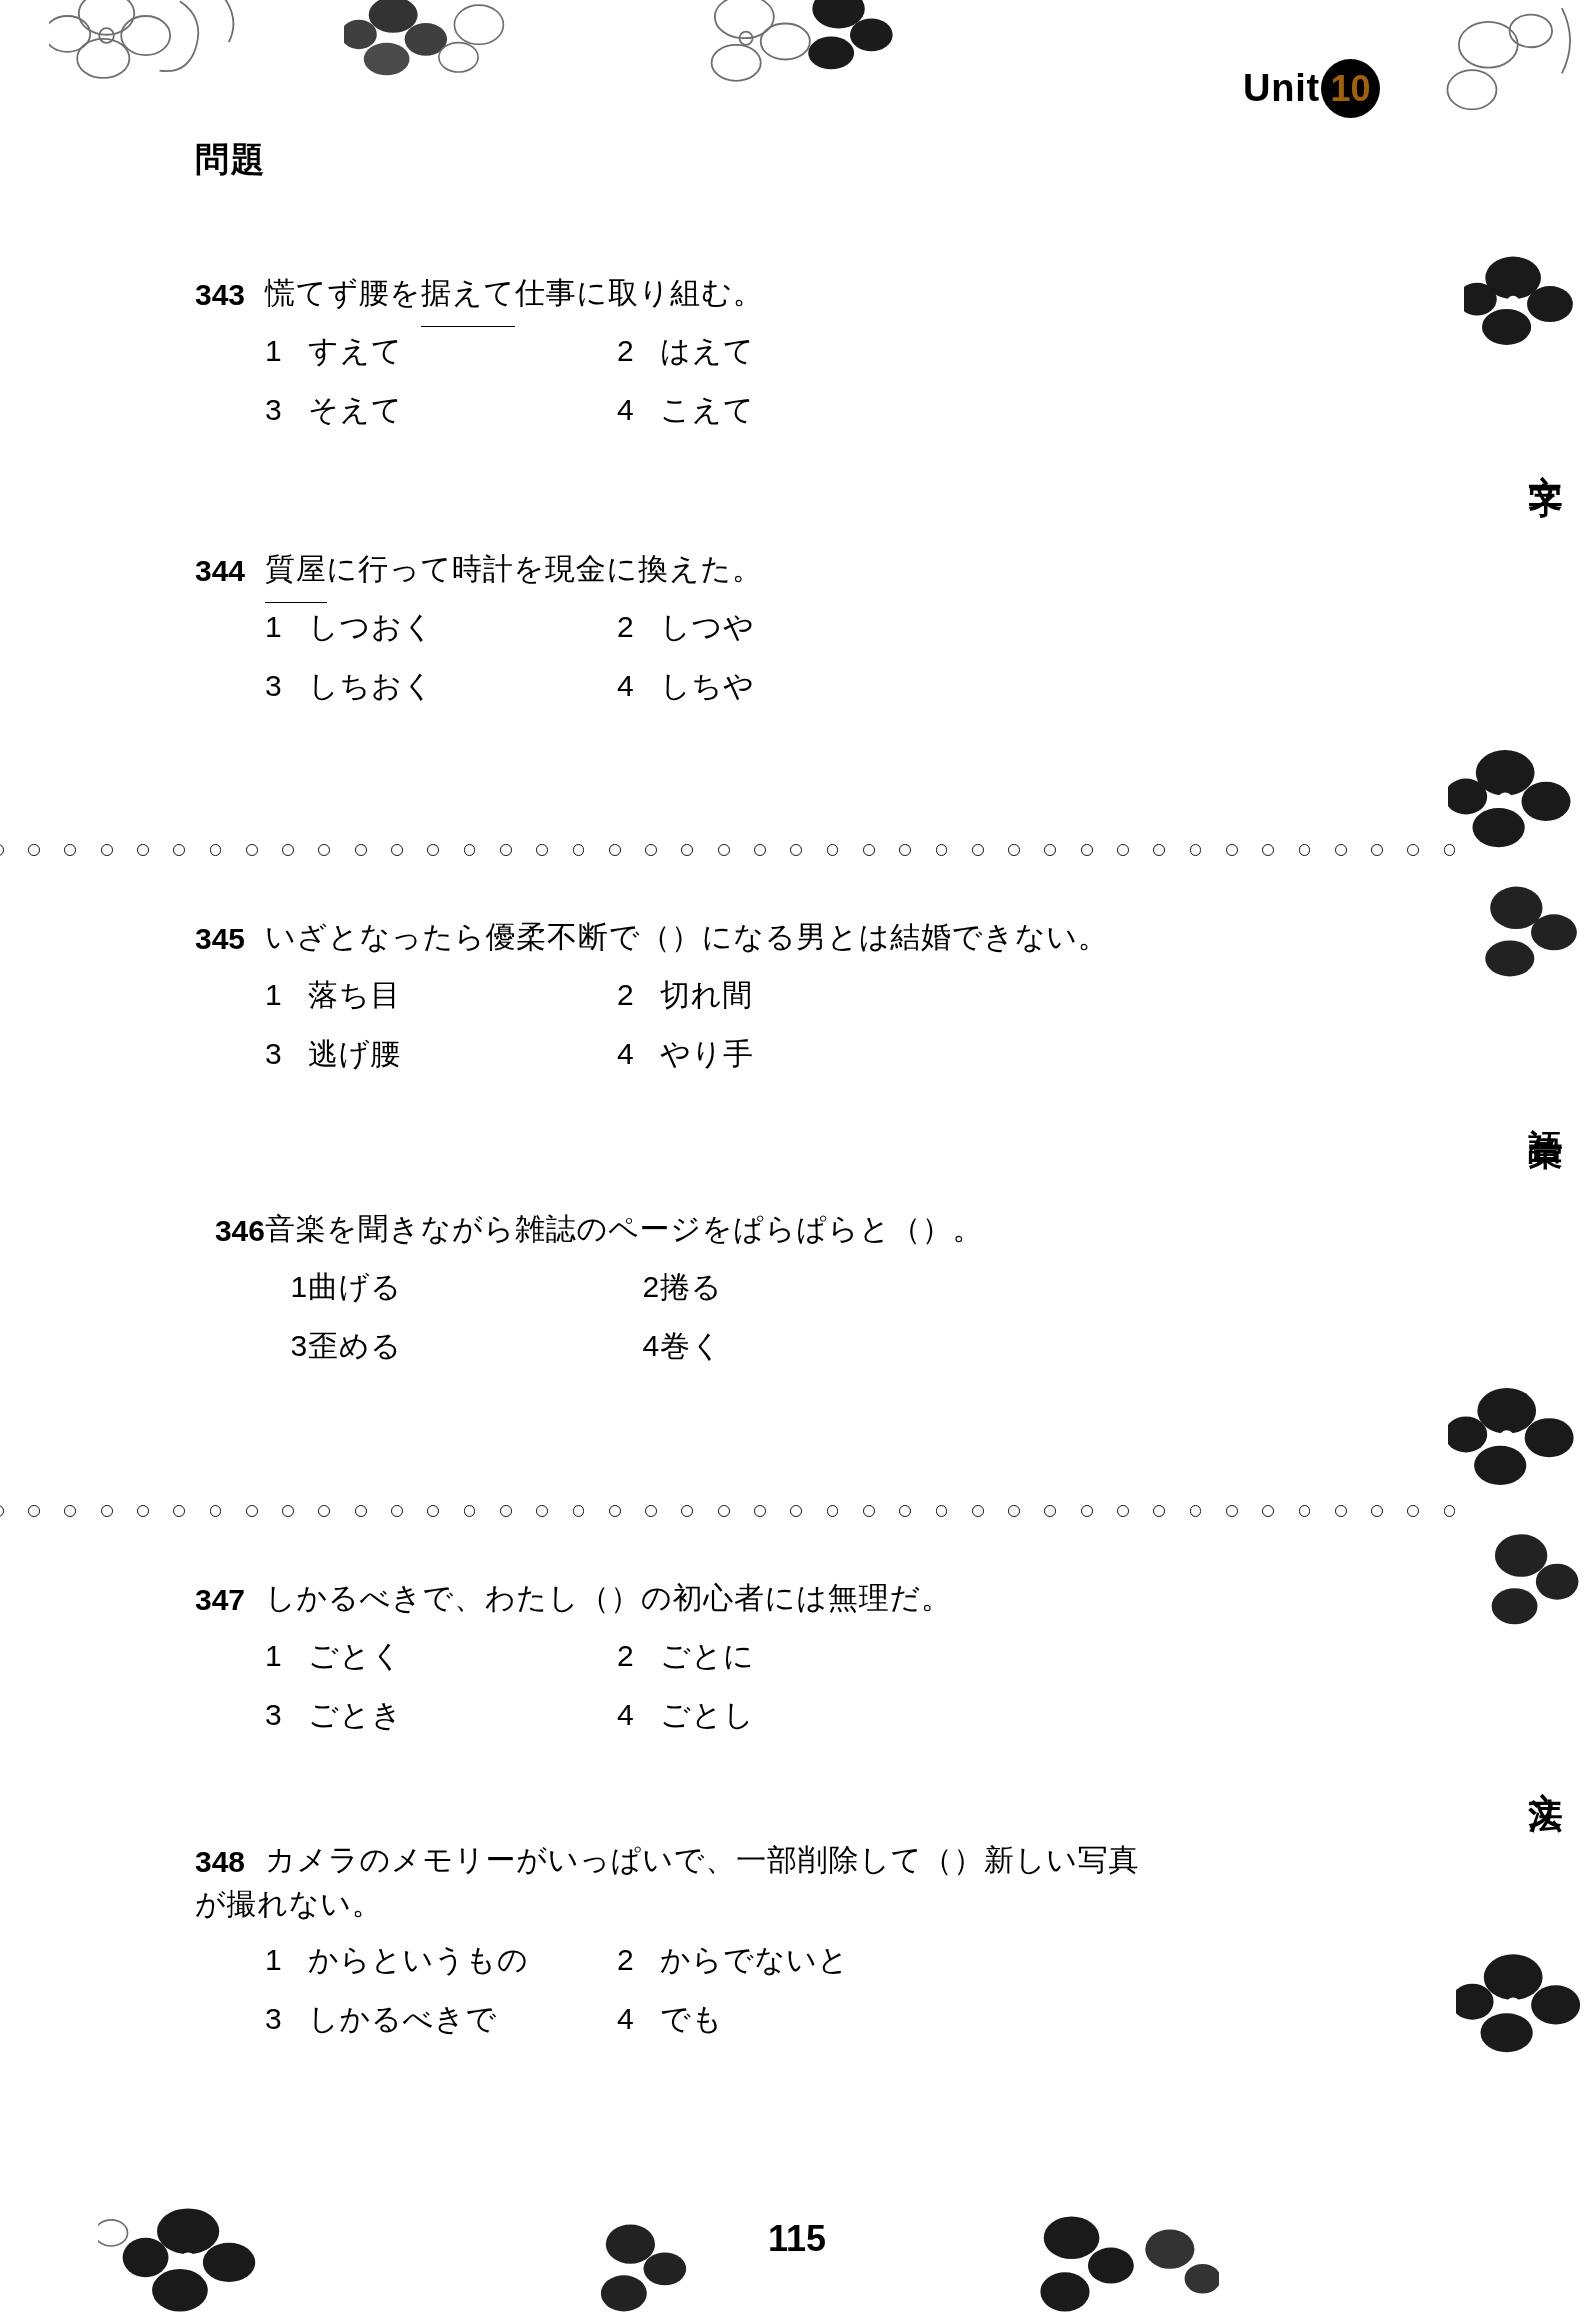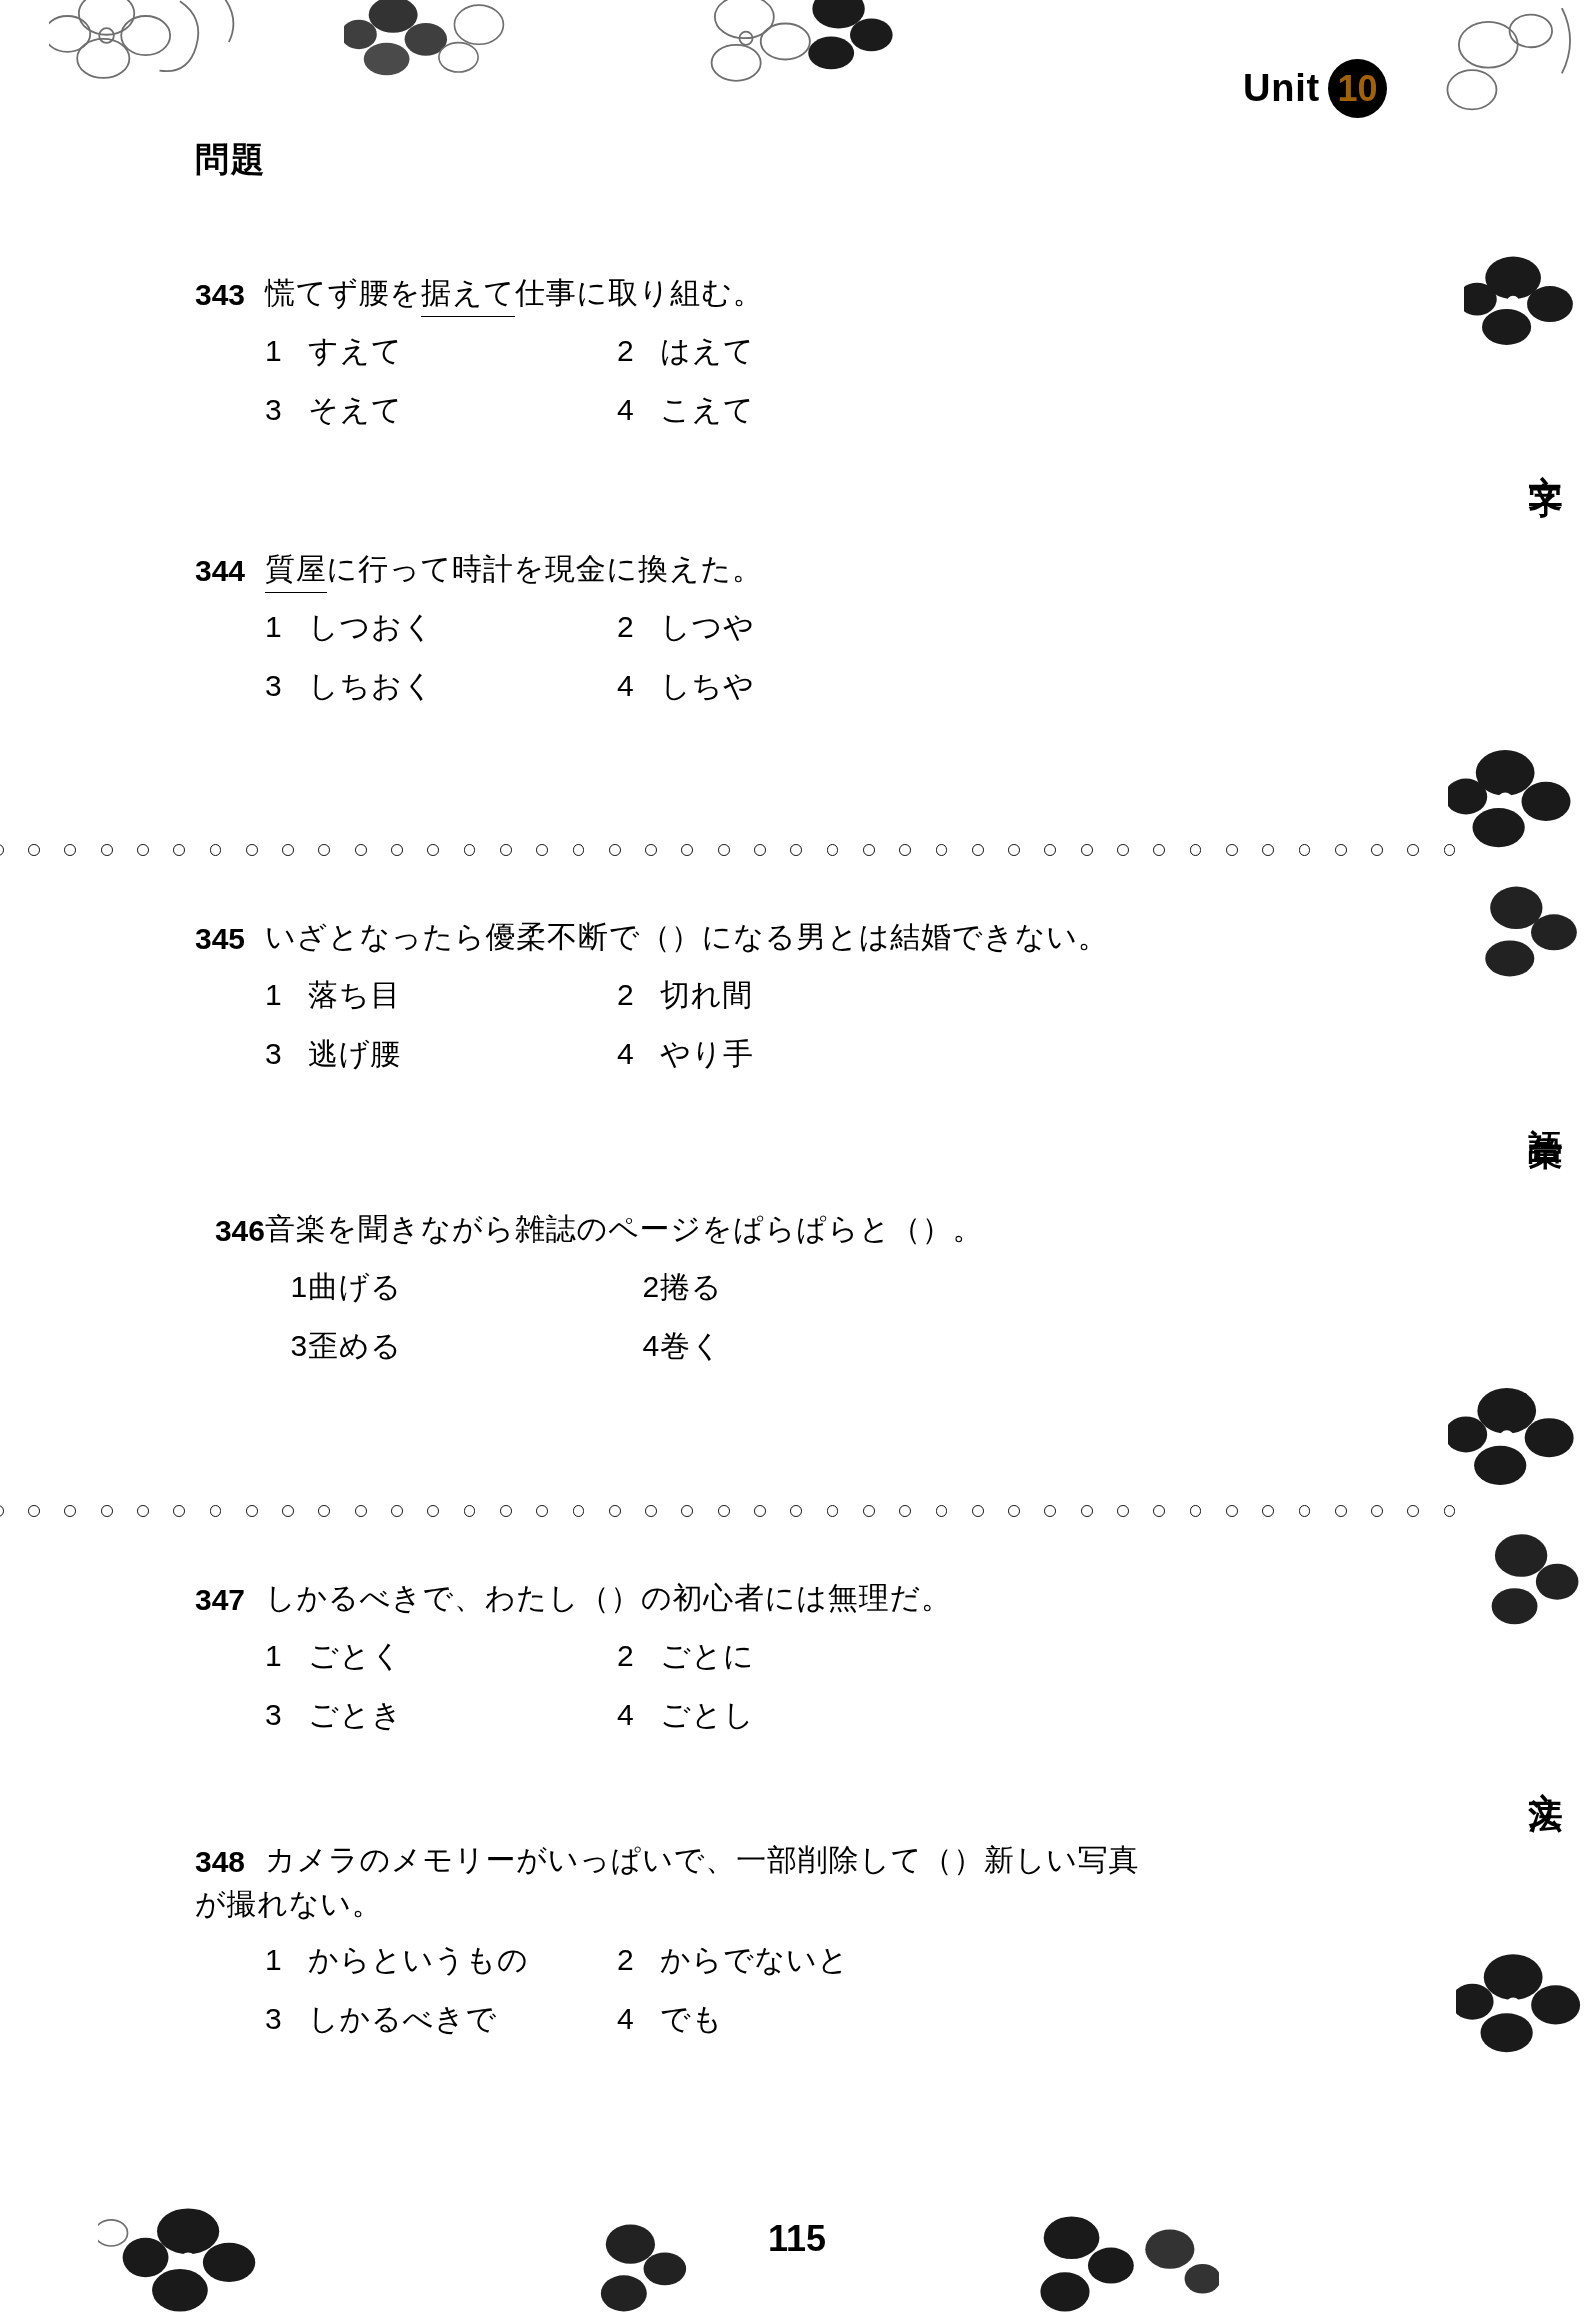--- a/index.html
+++ b/index.html
@@ -22,21 +22,21 @@
     inset: 0;
   }
 
   
   .unit-badge {
     position: absolute;
     top: 59px;
     left: 1243px;
     display: flex;
     align-items: center;
-    gap: 8px;
+    gap: 1px;
   }
   .unit-word {
     font-size: 38px;
     font-weight: bold;
     letter-spacing: 0.8px;
     font-family: "Liberation Sans", sans-serif;
   }
   .unit-circle {
     width: 59px;
     height: 59px;
@@ -92,21 +92,21 @@
     font-size: 30px;
     min-width: 70px;
     letter-spacing: 0px;
     padding-top: 1.6px;
   }
   .q-text {
     letter-spacing: 0.8px;
   }
   .q-text .ul {
     border-bottom: 1.6px solid #000;
-    padding-bottom: 6px;
+    padding-bottom: 16px;
   }
   .q-text .gap {
     display: inline-block;
   }
   .q-cont {
     font-size: 30px;
     letter-spacing: 0.8px;
     line-height: 1.42;
   }
 

